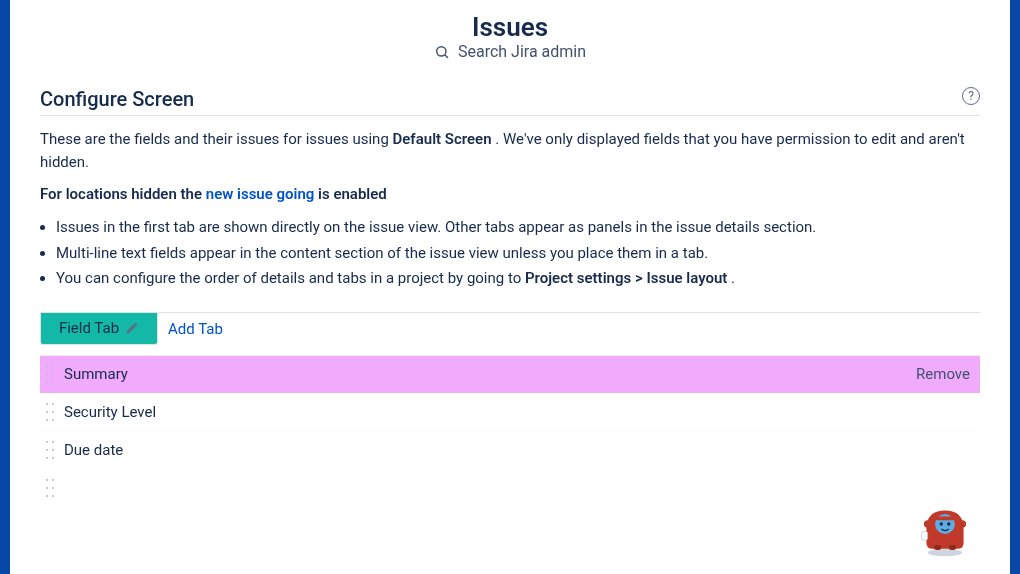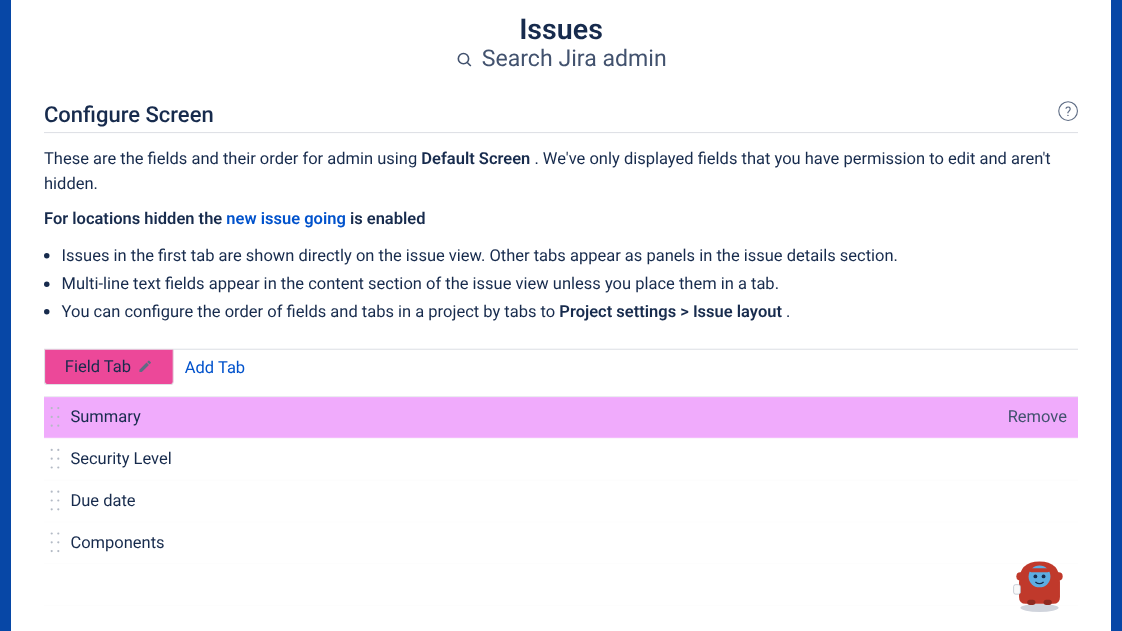--- a/index.html
+++ b/index.html
@@ -1,35 +1,35 @@
 <!DOCTYPE html>
 <html><head>
 <meta charset="utf-8">
 <style>
   * { box-sizing: border-box; margin: 0; padding: 0; }
   html, body { width: 1020px; height: 574px; overflow: hidden; font-family: -apple-system, BlinkMacSystemFont, "Segoe UI", Roboto, Arial, sans-serif; }
   body { border-left: 10px solid #0747A6; border-right: 10px solid #0747A6; background: #fff; }
   .page { padding: 12px 30px 0 30px; height: 100%; position: relative; }
   .top-row { display: flex; justify-content: space-between; align-items: center; margin-bottom: 26px; flex-direction: column; }
   .page-title { color: #172B4D; font-size: 26px; font-weight: 600; }
-  .search-admin { display: flex; align-items: center; gap: 8px; color: #42526E; font-size: 21px; cursor: pointer; }
+  .search-admin { display: flex; align-items: center; gap: 8px; color: #42526E; font-size: 16px; cursor: pointer; }
   .search-admin svg { width: 16px; height: 16px; }
   .subheader-row { display: flex; justify-content: space-between; border-bottom: 1px solid #DFE1E6; padding-bottom: 4px; margin-bottom: 12px; }
   .subheader-title { color: #172B4D; font-size: 20px; font-weight: 500; }
   .help-icon { width: 18px; height: 18px; border: 1.6px solid #5E6C84; border-radius: 50%; color: #5E6C84; font-size: 12px; display: flex; align-items: center; justify-content: center; cursor: pointer; }
   .description { color: #172B4D; font-size: 15px; margin-bottom: 12px; line-height: 1.5; }
   .description b { font-weight: 600; }
   .locations { color: #172B4D; font-size: 15px; font-weight: 600; margin-bottom: 12px; }
   .locations a { color: #0052CC; text-decoration: none; }
   .bullets { margin: 0 0 20px 16px; }
   .bullets li { color: #172B4D; font-size: 15px; line-height: 1.7; }
   .bullets b { font-weight: 600; }
   .tabs-wrap { border-top: 1px solid #DFE1E6; }
   .tabs-row { display: flex; align-items: center; height: 32px; }
-  .field-tab { width: 118px; height: 32px; border-left: 1px solid #DFE1E6; border-right: 1px solid #DFE1E6; border-bottom: 1px solid #DFE1E6; display: flex; align-items: center; justify-content: center; gap: 6px; background: #ec4899; border-radius: 0 0 3px 3px; }
+  .field-tab { width: 118px; height: 32px; border-left: 1px solid #DFE1E6; border-right: 1px solid #DFE1E6; border-bottom: 1px solid #DFE1E6; display: flex; align-items: center; justify-content: center; gap: 6px; background: #14b8a6; border-radius: 0 0 3px 3px; }
   .field-tab-label { color: #172B4D; font-size: 15px; }
   .field-tab svg { width: 14px; height: 14px; color: #5E6C84; }
   .add-tab { margin-left: 10px; color: #0052CC; font-size: 15px; cursor: pointer; }
   .fields-list { margin-top: 10px; border-top: 1px solid #EBECF0; }
   .field-row { display: flex; align-items: center; height: 38px; padding: 0 10px 0 6px; border-bottom: 1px solid #FDFDFD; }
   .field-row.highlight { background: #f0abfc; }
   .drag-handle { width: 8px; height: 18px; display: flex; flex-direction: column; justify-content: space-between; margin-right: 10px; }
   .drag-handle span { display: flex; justify-content: space-between; }
   .drag-handle i { width: 2px; height: 2px; background: #B3BAC5; border-radius: 50%; display: block; }
   .field-name { color: #172B4D; font-size: 15px; flex: 1; }
@@ -50,32 +50,32 @@
       <span>Search Jira admin</span>
     </div>
   </div>
 
   <div class="subheader-row">
     <h2 class="subheader-title">Configure Screen</h2>
     <div class="help-icon">?</div>
   </div>
 
   <p class="description">
-    <span>These are the fields and their order for admin using </span><b>Default Screen</b><span> . We've only displayed fields that you have permission to edit and aren't hidden.</span>
+    <span>These are the fields and their issues for issues using </span><b>Default Screen</b><span> . We've only displayed fields that you have permission to edit and aren't hidden.</span>
   </p>
 
   <p class="locations">
     <span>For locations hidden the </span><a href="#">new issue going</a><span> is enabled</span>
   </p>
 
   <ul class="bullets">
     <li>Issues in the first tab are shown directly on the issue view. Other tabs appear as panels in the issue details section.</li>
     <li>Multi-line text fields appear in the content section of the issue view unless you place them in a tab.</li>
     <li>
-      <span>You can configure the order of fields and tabs in a project by tabs to </span><b>Project settings &gt; Issue layout</b><span> .</span>
+      <span>You can configure the order of details and tabs in a project by going to </span><b>Project settings &gt; Issue layout</b><span> .</span>
     </li>
   </ul>
 
   <div class="tabs-wrap">
     <div class="tabs-row">
       <div class="field-tab">
         <span class="field-tab-label">Field Tab</span>
         <svg viewBox="0 0 24 24" fill="currentColor">
             <path d="M3 17.25V21h3.75L17.81 9.94l-3.75-3.75L3 17.25zM20.71 7.04a1 1 0 0 0 0-1.41l-2.34-2.34a1 1 0 0 0-1.41 0l-1.83 1.83 3.75 3.75 1.83-1.83z"></path>
           </svg>
@@ -145,21 +145,20 @@
           </span>
           <span>
             <i></i>
             <i></i>
           </span>
           <span>
             <i></i>
             <i></i>
           </span>
         </div>
-      <span class="field-name">Components</span>
     </div>
     <div class="field-row">
       
       
     </div>
 
   </div>
 
   <svg class="mascot" viewBox="0 0 100 100">
     <ellipse cx="50" cy="88" rx="28" ry="6" fill="#d0d4dc"></ellipse>

